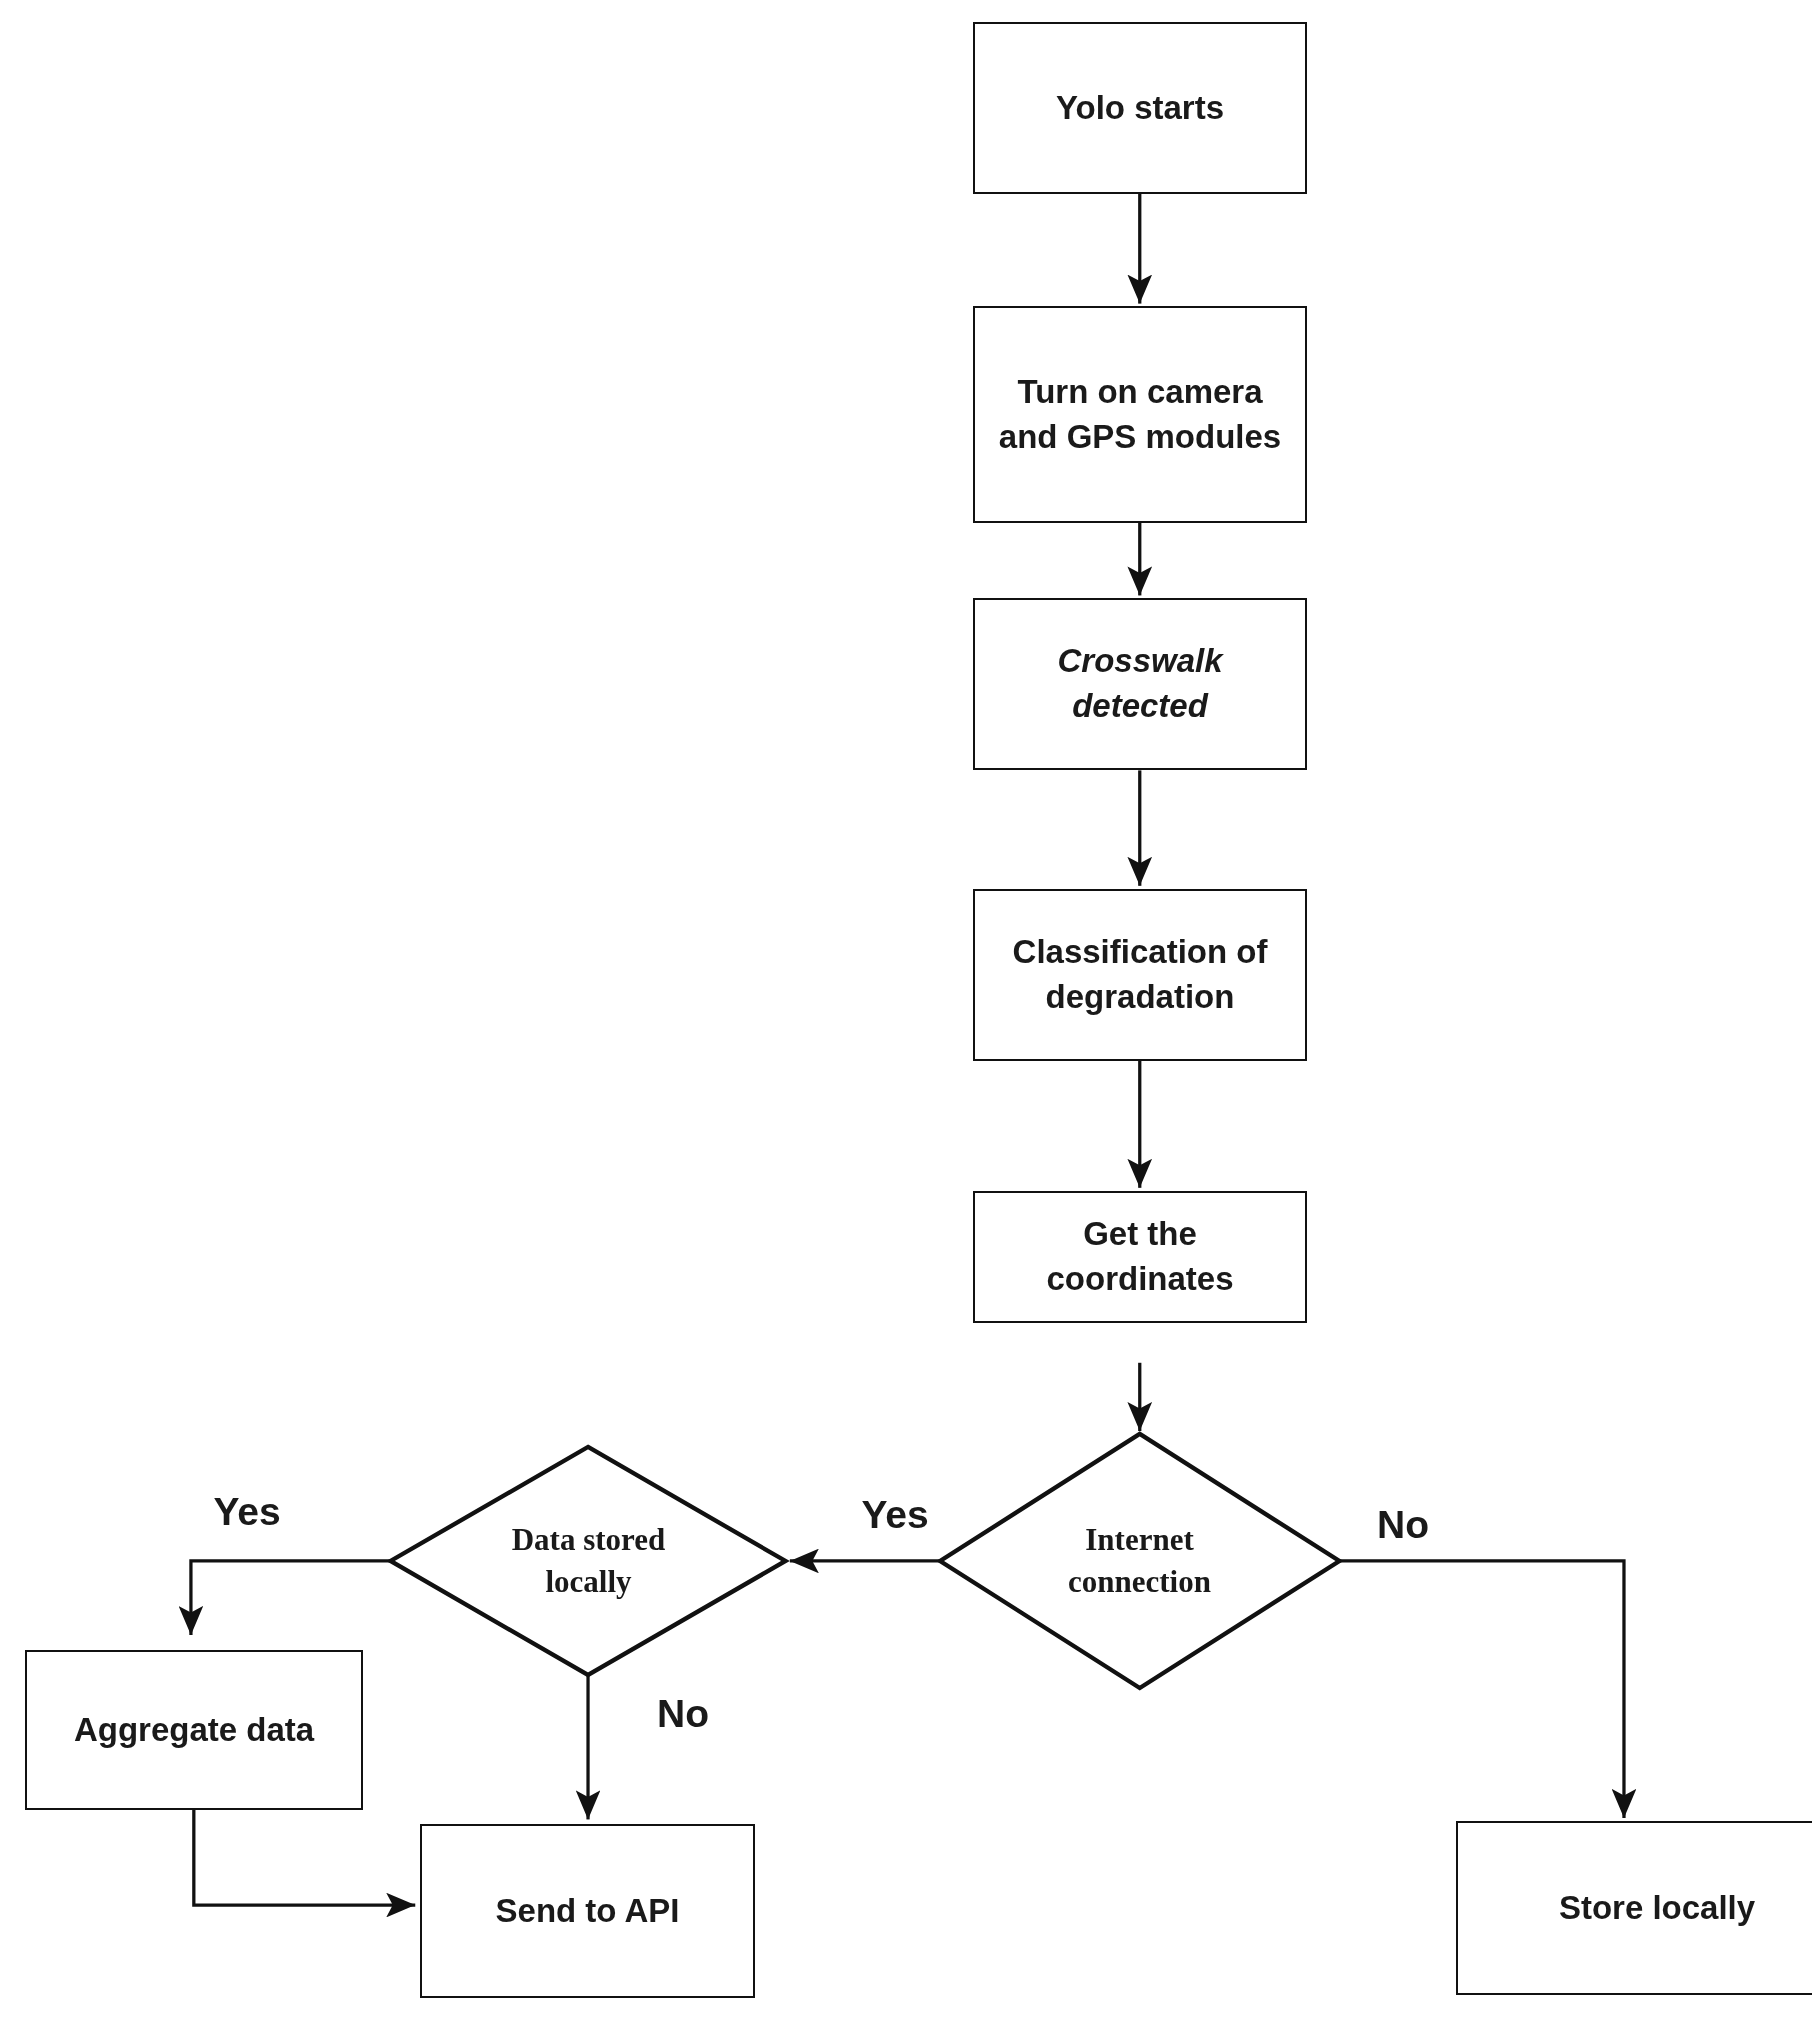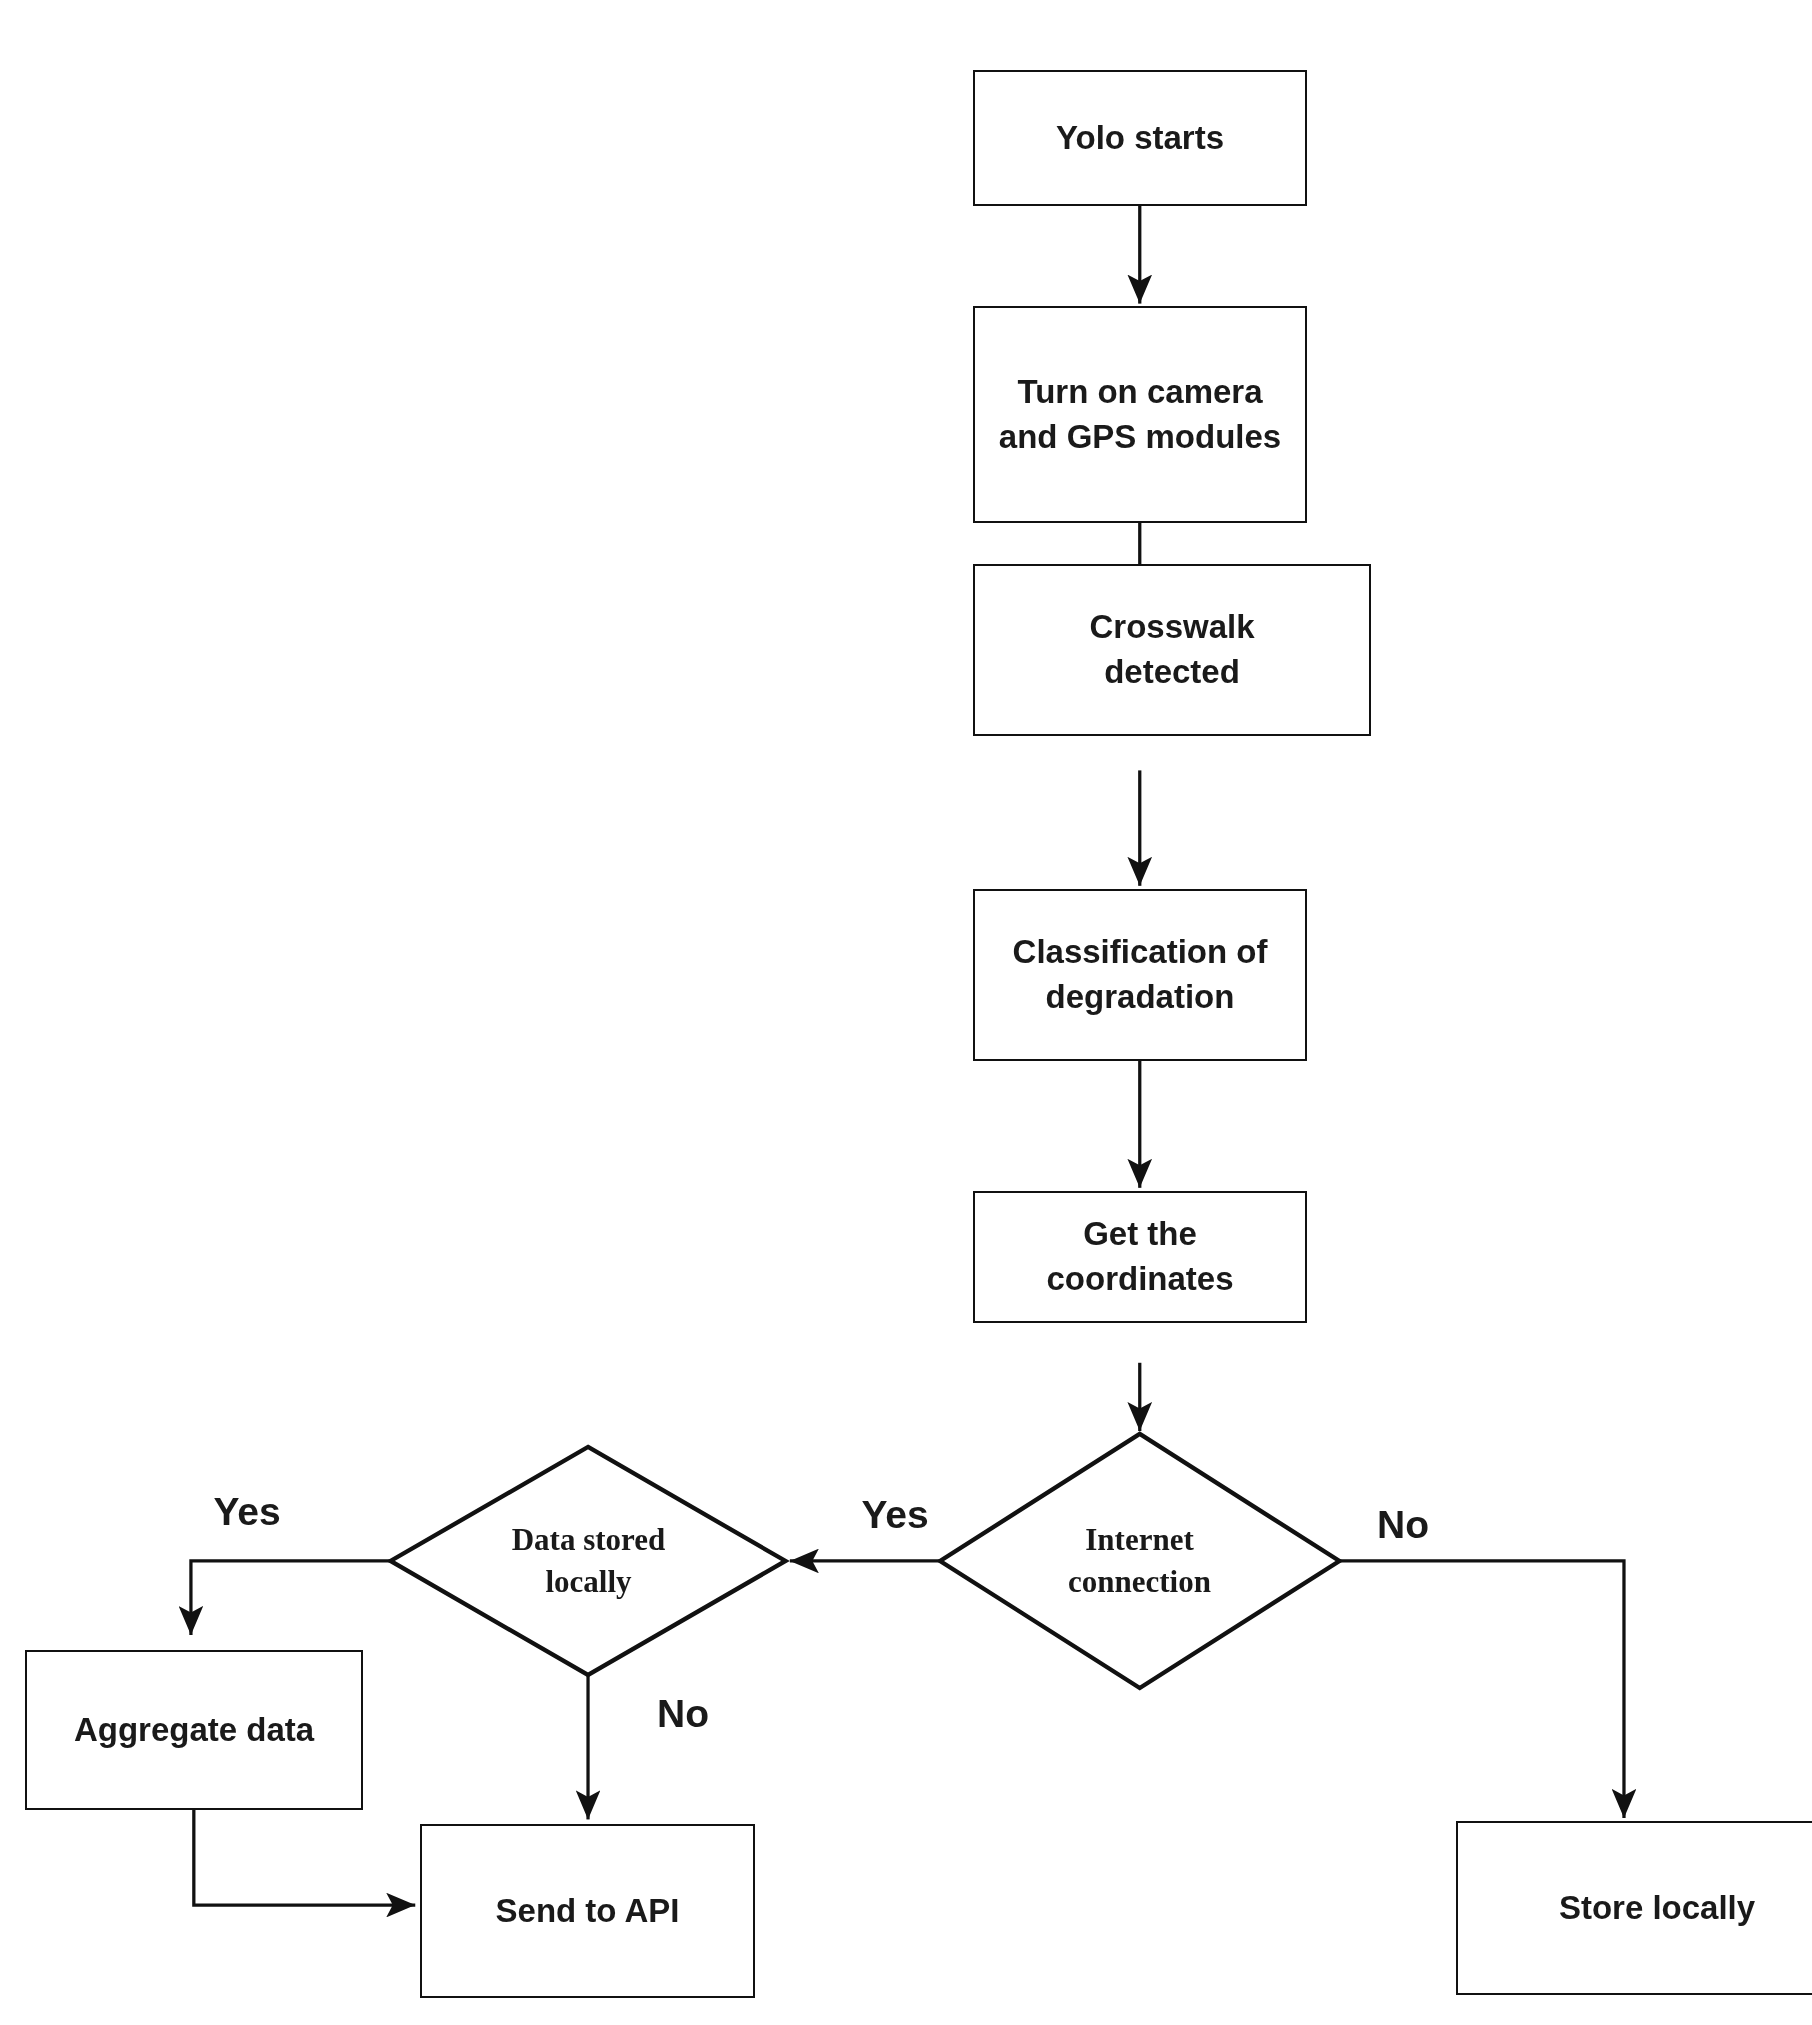--- a/index.html
+++ b/index.html
@@ -106,30 +106,30 @@
 
     <polyline class="connector" points="538,2150 263,2150 263,2252" marker-end="url(#arrowhead)"></polyline>
     <line class="connector" x1="810" y1="2307" x2="810" y2="2506" marker-end="url(#arrowhead)"></line>
 
     <polyline class="connector" points="267,2478 267,2624 572,2624" marker-end="url(#arrowhead)"></polyline>
 
     <polygon class="diamond" points="1570,1975 1845,2150 1570,2325 1295,2150"></polygon>
     <polygon class="diamond" points="810,1993 1082,2150 810,2307 538,2150"></polygon>
   </svg>
 
-  <div class="node" style="left:973px; top:22px; width:334px; height:136px;margin-top:48px;">
+  <div class="node" style="left:973px; top:22px; width:334px; height:172px;">
     <span>Yolo starts</span>
   </div>
 
   <div class="node" style="left:973px; top:306px; width:334px; height:217px;">
     <span>Turn on camera
 and GPS modules</span>
   </div>
 
-  <div class="node" style="left:973px; top:564px; width:398px; height:172px;">
+  <div class="node" style="left:973px; top:598px; width:334px; height:172px;font-style:italic;">
     <span>Crosswalk
 detected</span>
   </div>
 
   <div class="node" style="left:973px; top:889px; width:334px; height:172px;justify-content:center;">
     <span>Classification of
 degradation</span>
   </div>
 
   <div class="node" style="left:973px; top:1191px; width:334px; height:132px;">

